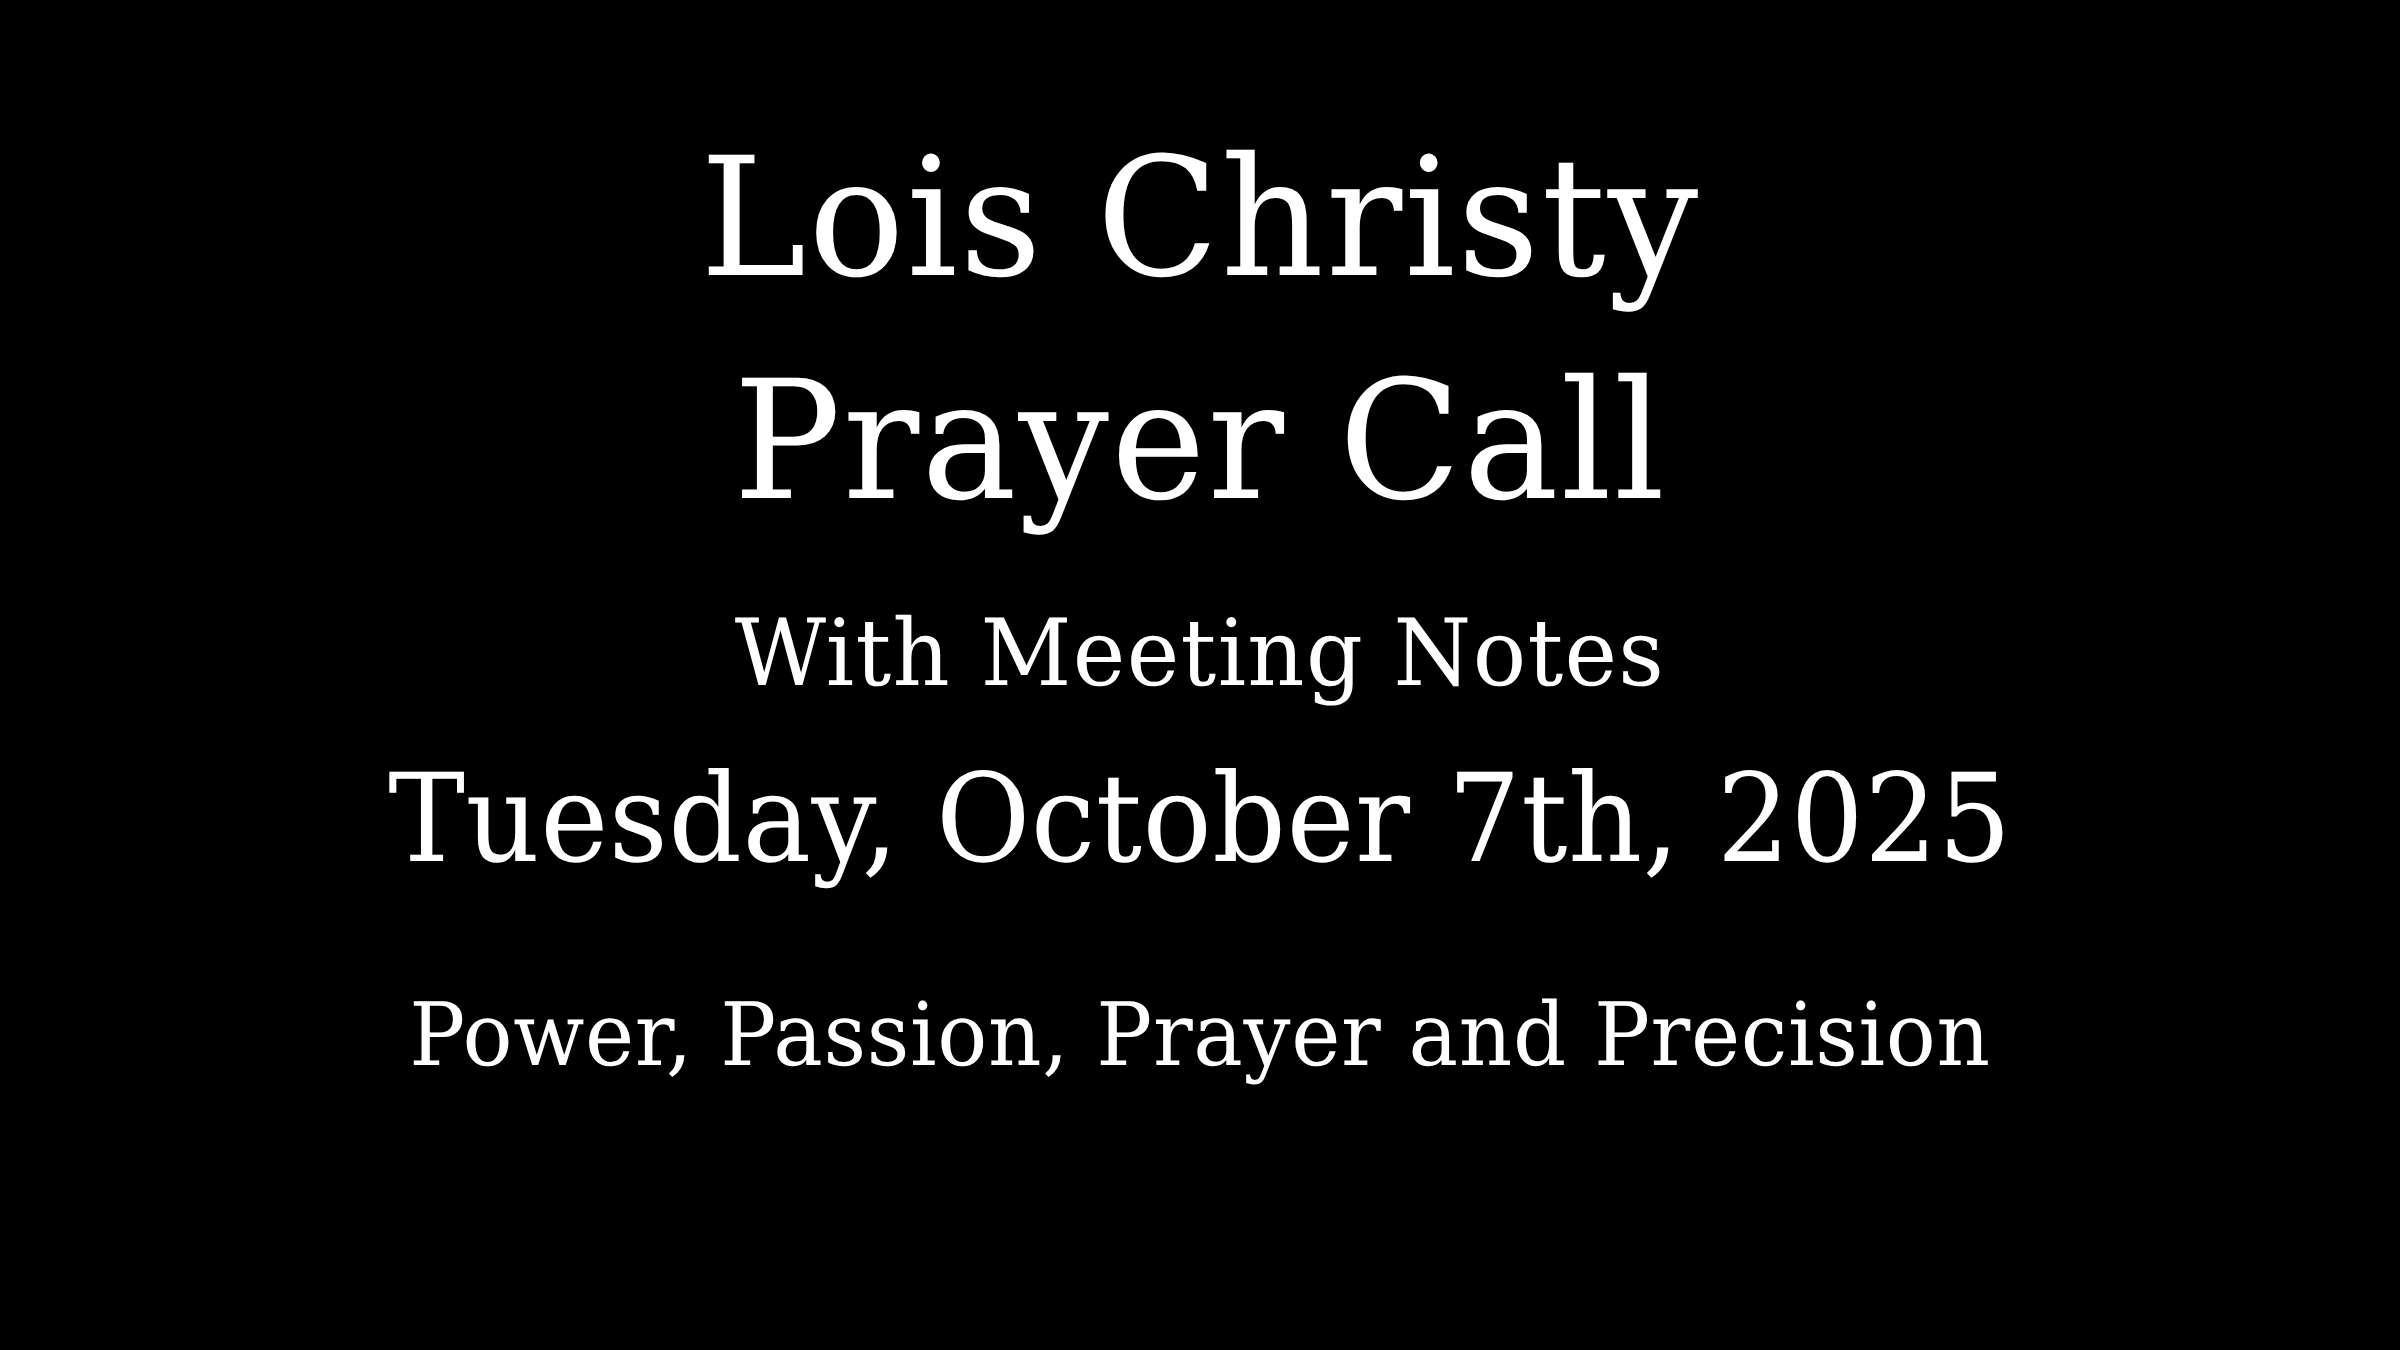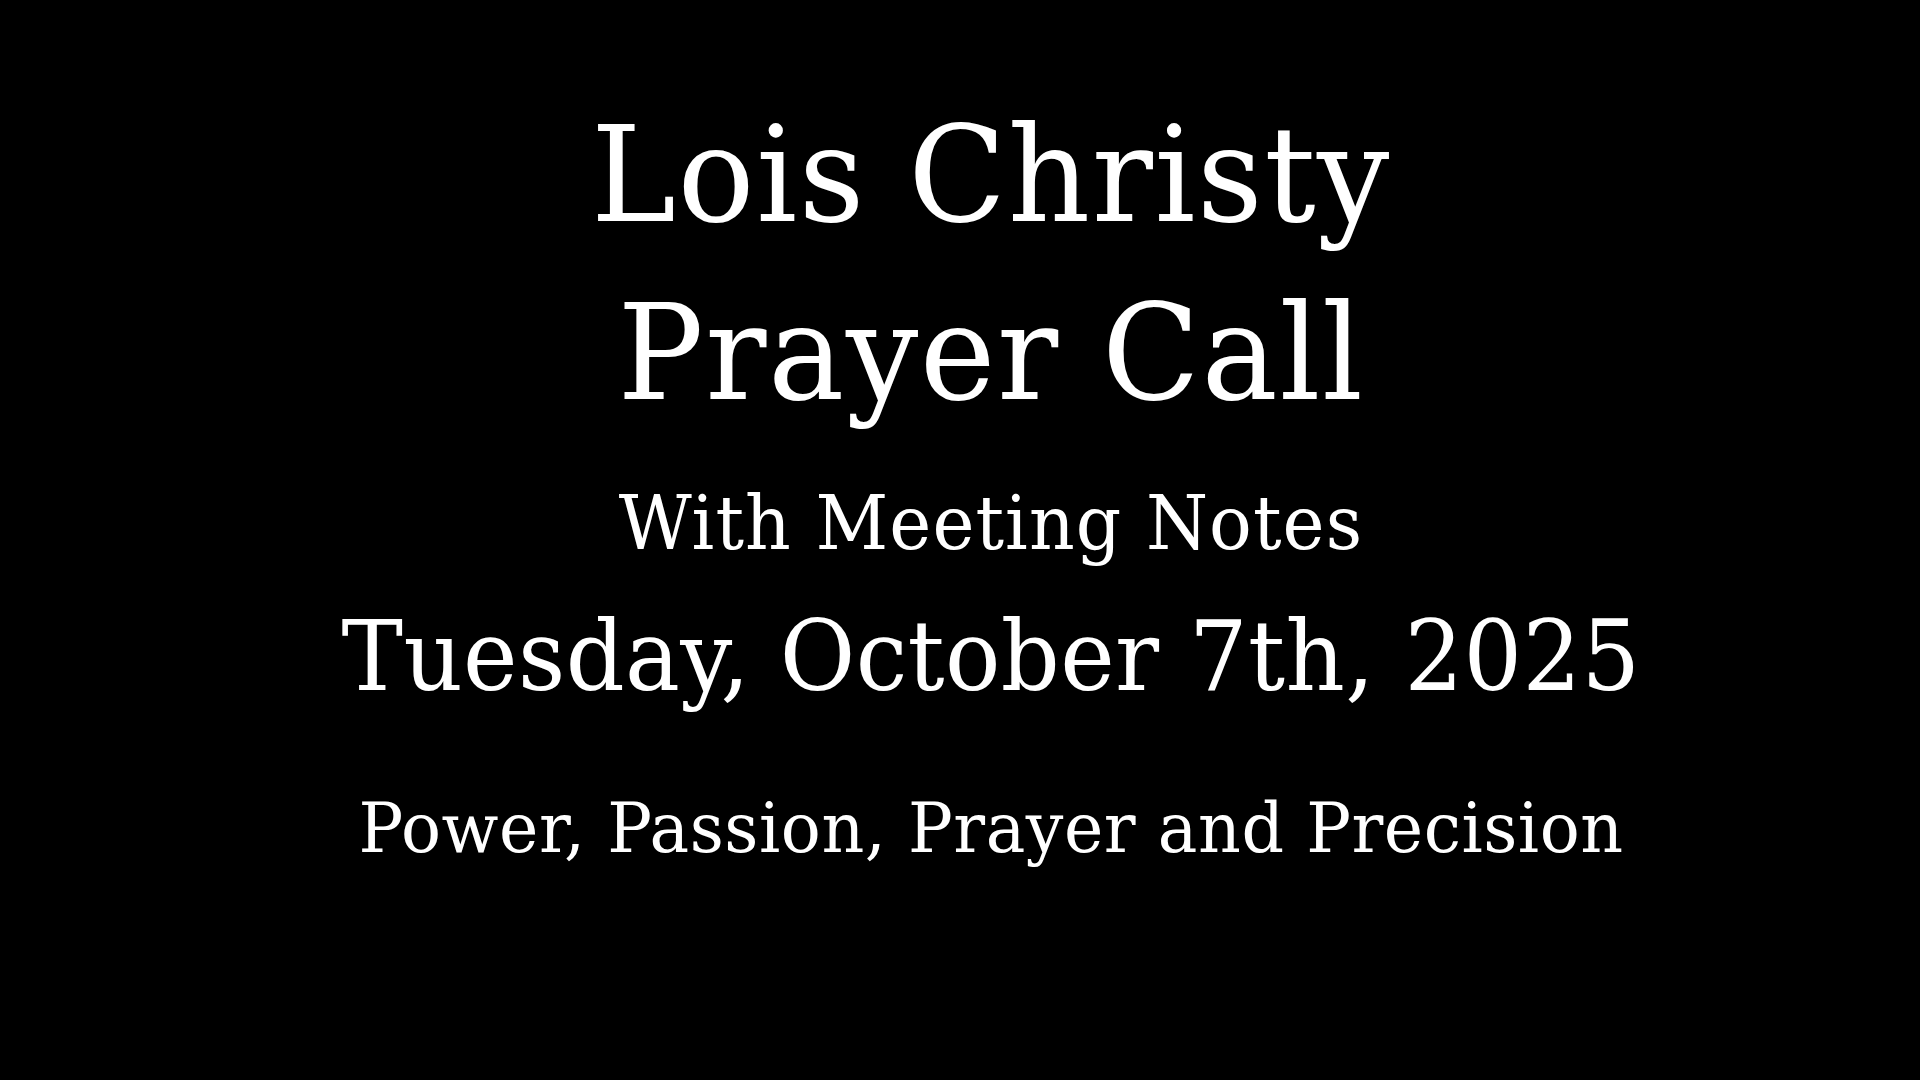--- a/index.html
+++ b/index.html
@@ -16,21 +16,20 @@
     font-family: "DejaVu Serif", "Liberation Serif", serif;
     -webkit-font-smoothing: antialiased;
   }
 
   #slide {
     position: relative;
     width: 1536px;
     height: 1080px;
     background: #000000;
     display: block;
-    margin-left: 31px;
   }
 
   
   .line {
     position: absolute;
     left: 0;
     width: 1920px;
     text-align: center;
     color: #FFFFFF;
     white-space: nowrap;

